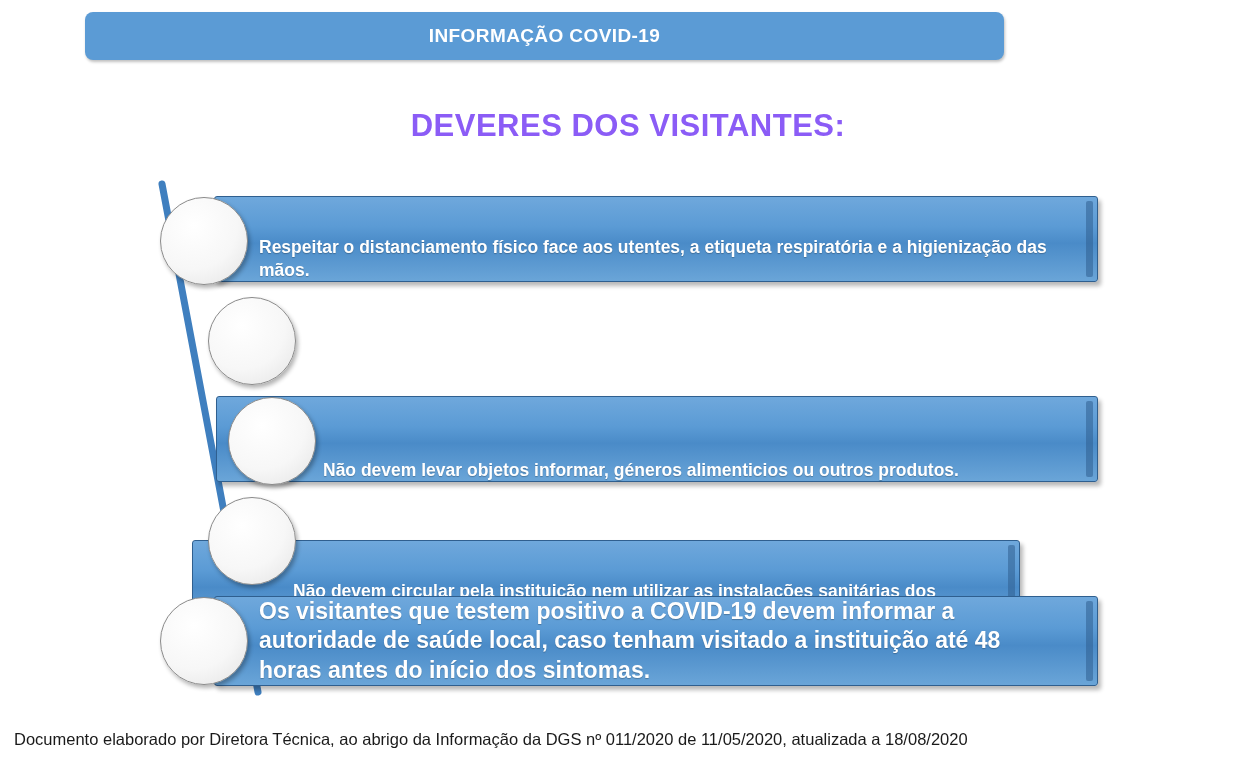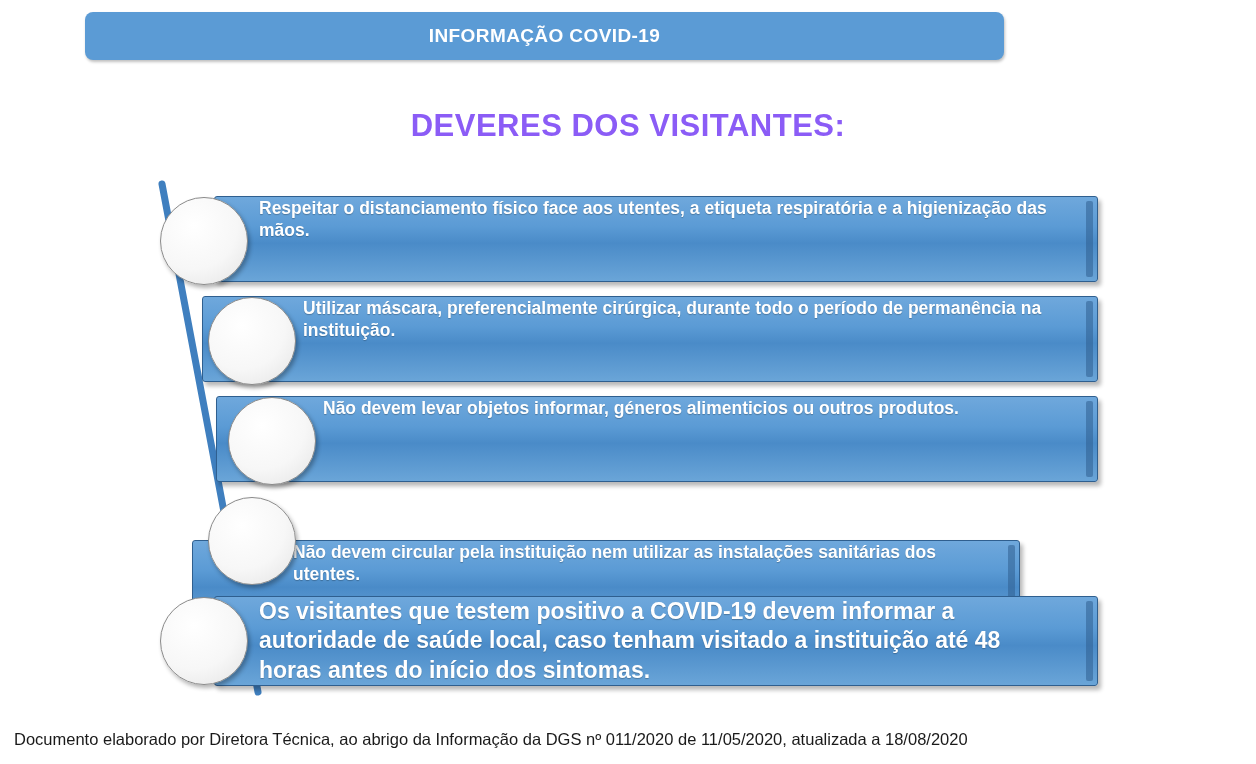--- a/index.html
+++ b/index.html
@@ -86,21 +86,21 @@
     height: 86px;
     border: 1px solid #2f5f8f;
     border-radius: 3px;
     box-shadow: 3px 4px 4px rgba(0,0,0,0.28);
     background: linear-gradient(to bottom,
         #6fa8dc 0%,
         #5b9bd5 35%,
         #4a8bc8 55%,
         #6aa5d8 100%);
     display: flex;
-    align-items: flex-start;
+    align-items: flex-end;
     box-sizing: border-box;
   }
   .bar::after {
     content: "";
     position: absolute;
     right: 4px;
     top: 4px;
     bottom: 4px;
     width: 7px;
     background: #2f5f8f;
@@ -177,23 +177,20 @@
   </svg>
 
   <div class="row row-0">
     <div class="bar">
       <div class="bar-text">Respeitar o distanciamento físico face aos utentes, a etiqueta respiratória e a higienização das mãos.</div>
     </div>
     <div class="circle"></div>
   </div>
 
   <div class="row row-1">
-    <div class="bar">
-      <div class="bar-text">Utilizar máscara, preferencialmente cirúrgica, durante todo o período de permanência na instituição.</div>
-    </div>
     <div class="circle"></div>
   </div>
 
   <div class="row row-2">
     <div class="bar">
       <div class="bar-text">Não devem levar objetos informar, géneros alimenticios ou outros produtos.</div>
     </div>
     <div class="circle"></div>
   </div>
 

